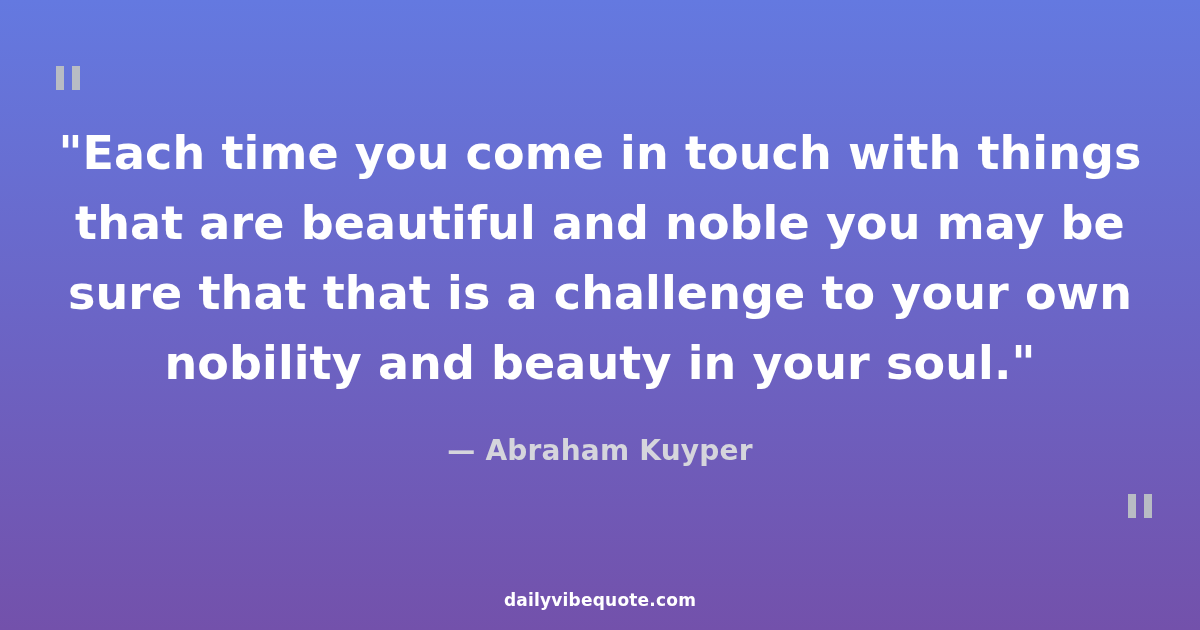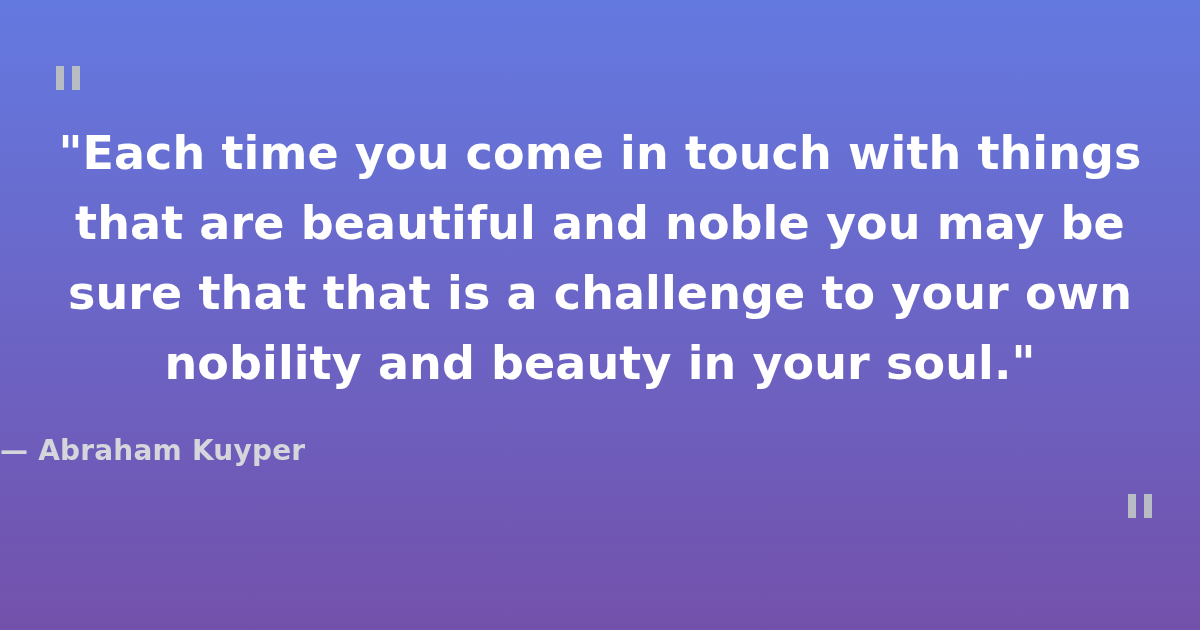--- a/index.html
+++ b/index.html
@@ -65,21 +65,21 @@
     letter-spacing: 0.1px;
     white-space: pre-line;
   }
 
   
   #attribution {
     position: absolute;
     top: 434px;
     left: 0;
     width: 1200px;
-    text-align: left;
+    text-align: center;
     color: #d5d5dc;
     font-size: 28px;
     font-weight: bold;
     letter-spacing: 0.2px;
   }
 
   
   #site-footer {
     position: absolute;
     top: 590px;
@@ -104,14 +104,15 @@
 
   <blockquote id="quote-text">"Each time you come in touch with things that are beautiful and noble you may be sure that that is a challenge to your own nobility and beauty in your soul."</blockquote>
 
   <div id="attribution">— Abraham Kuyper</div>
 
   <div class="quote-mark" id="quote-mark-close">
     <span class="bar"></span>
     <span class="bar"></span>
   </div>
 
+  <div id="site-footer">dailyvibequote.com</div>
 
 </div>
 
 </body></html>

